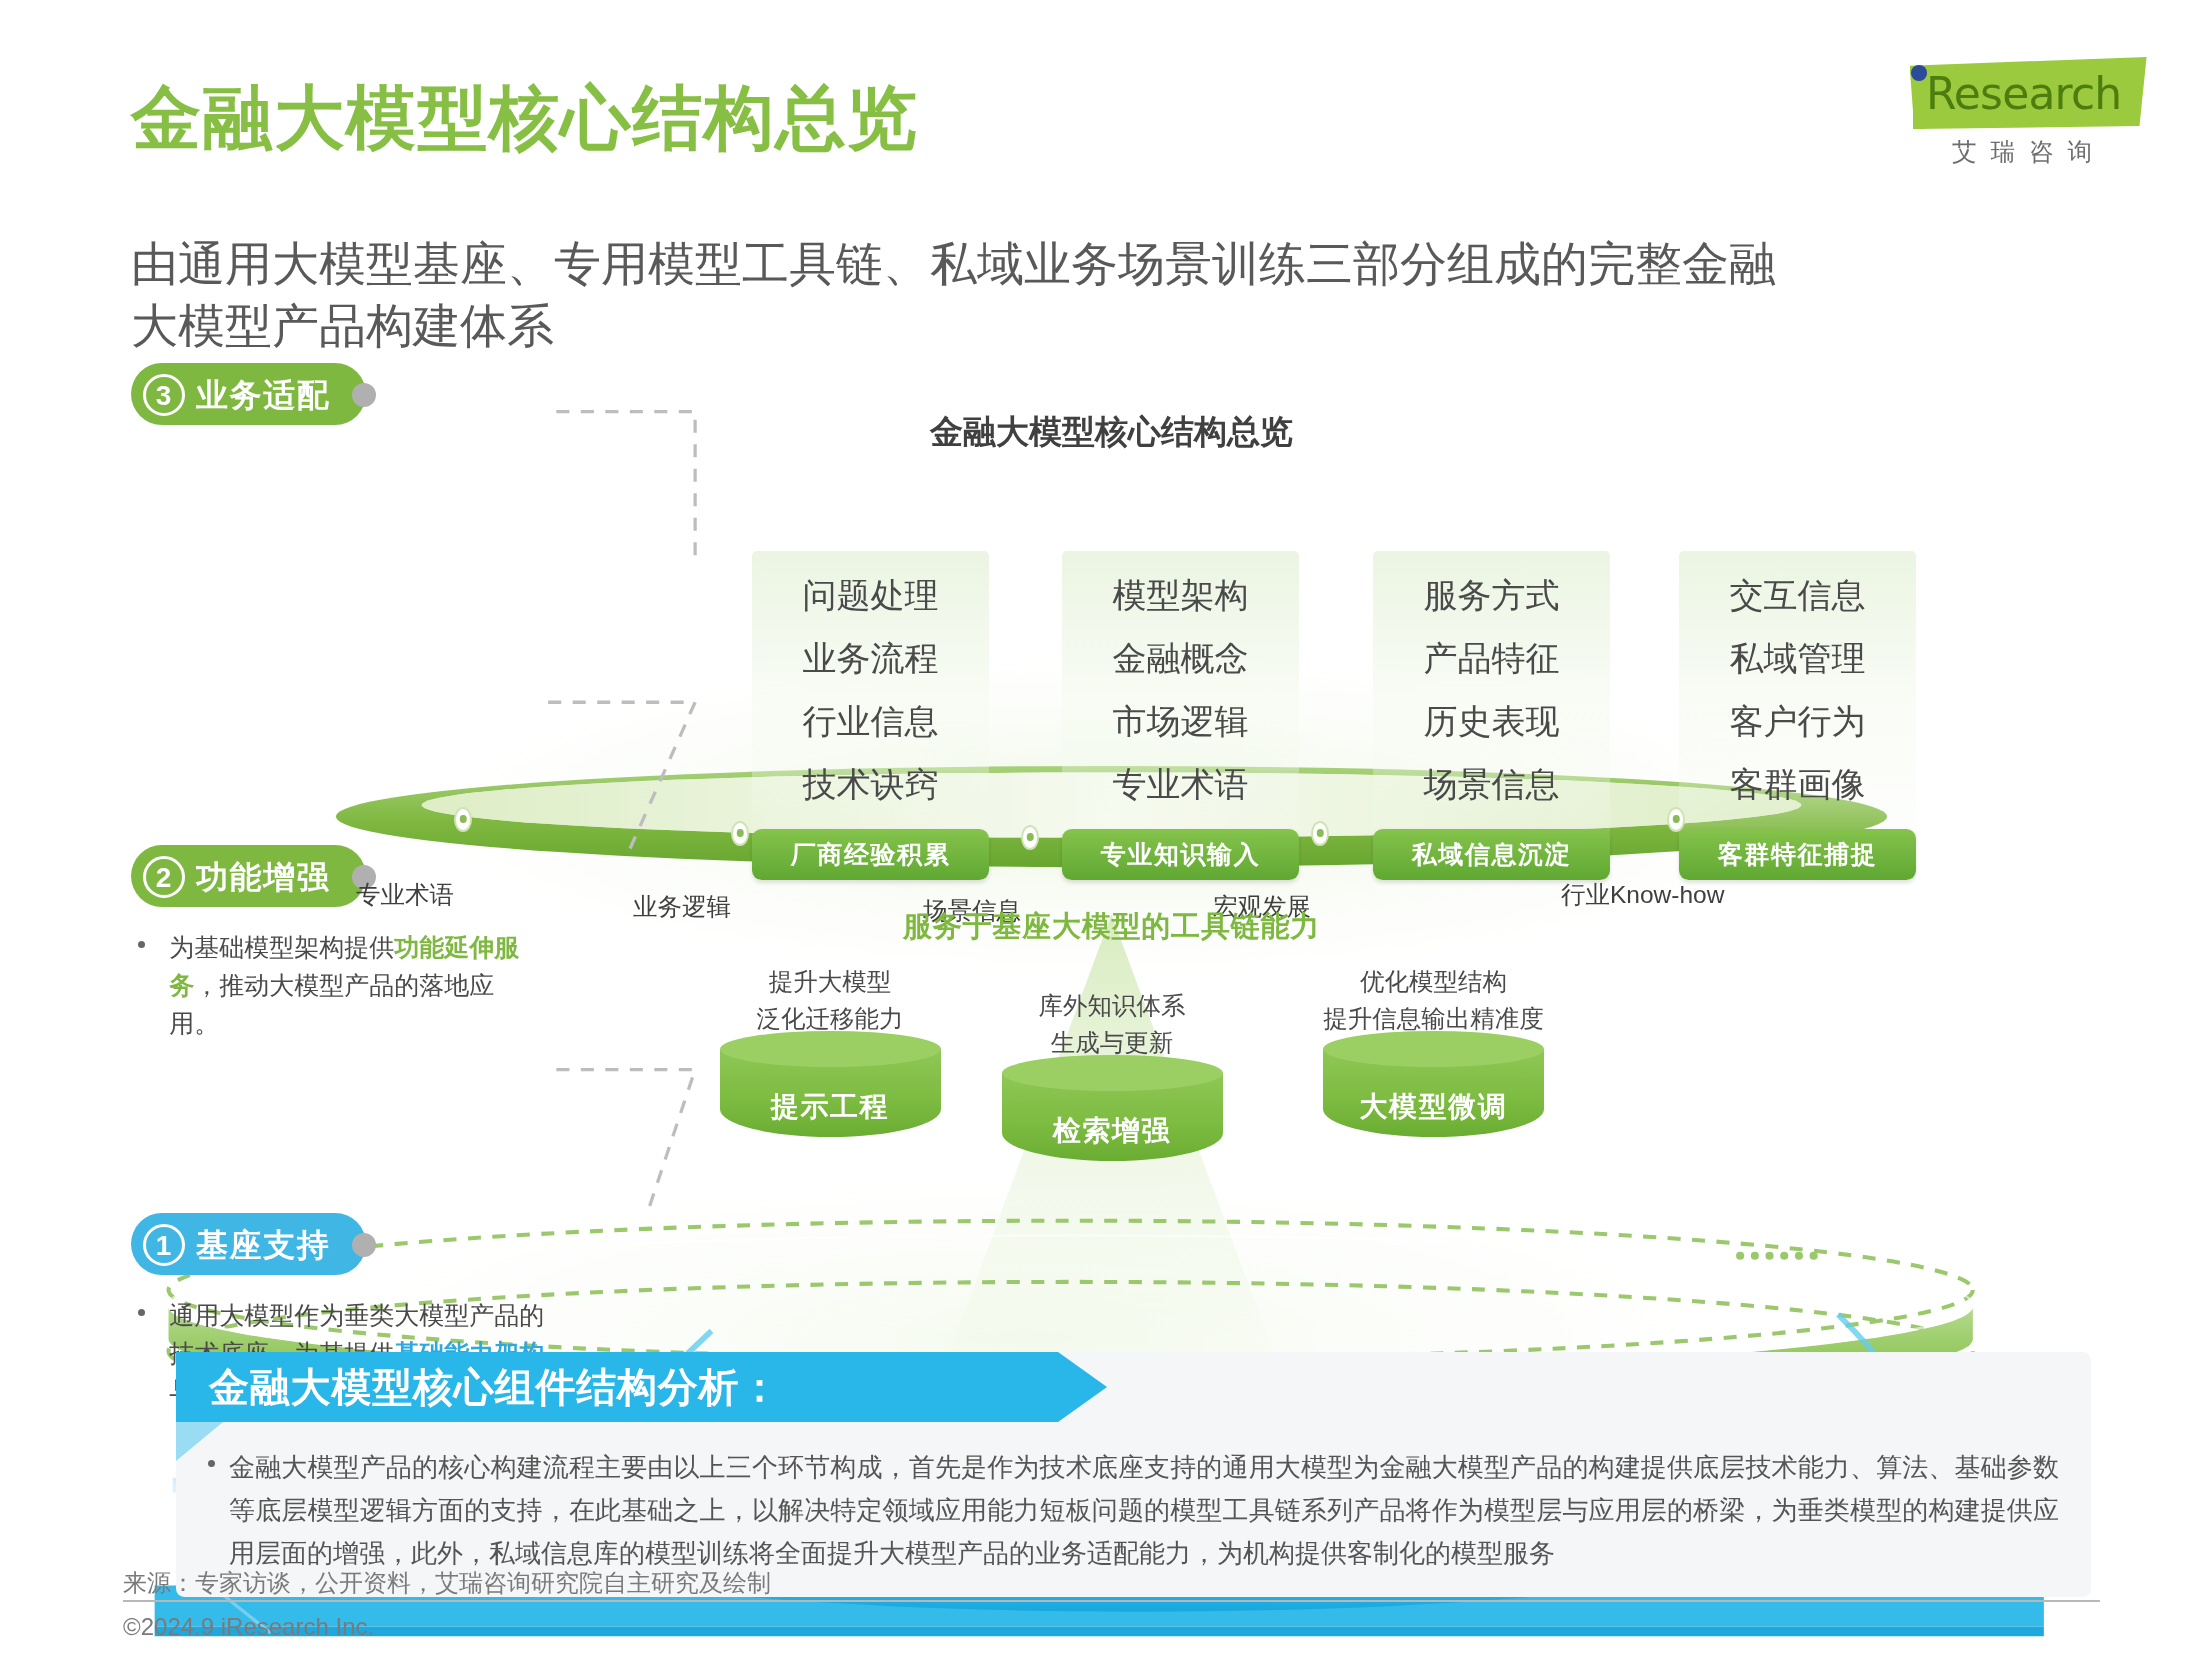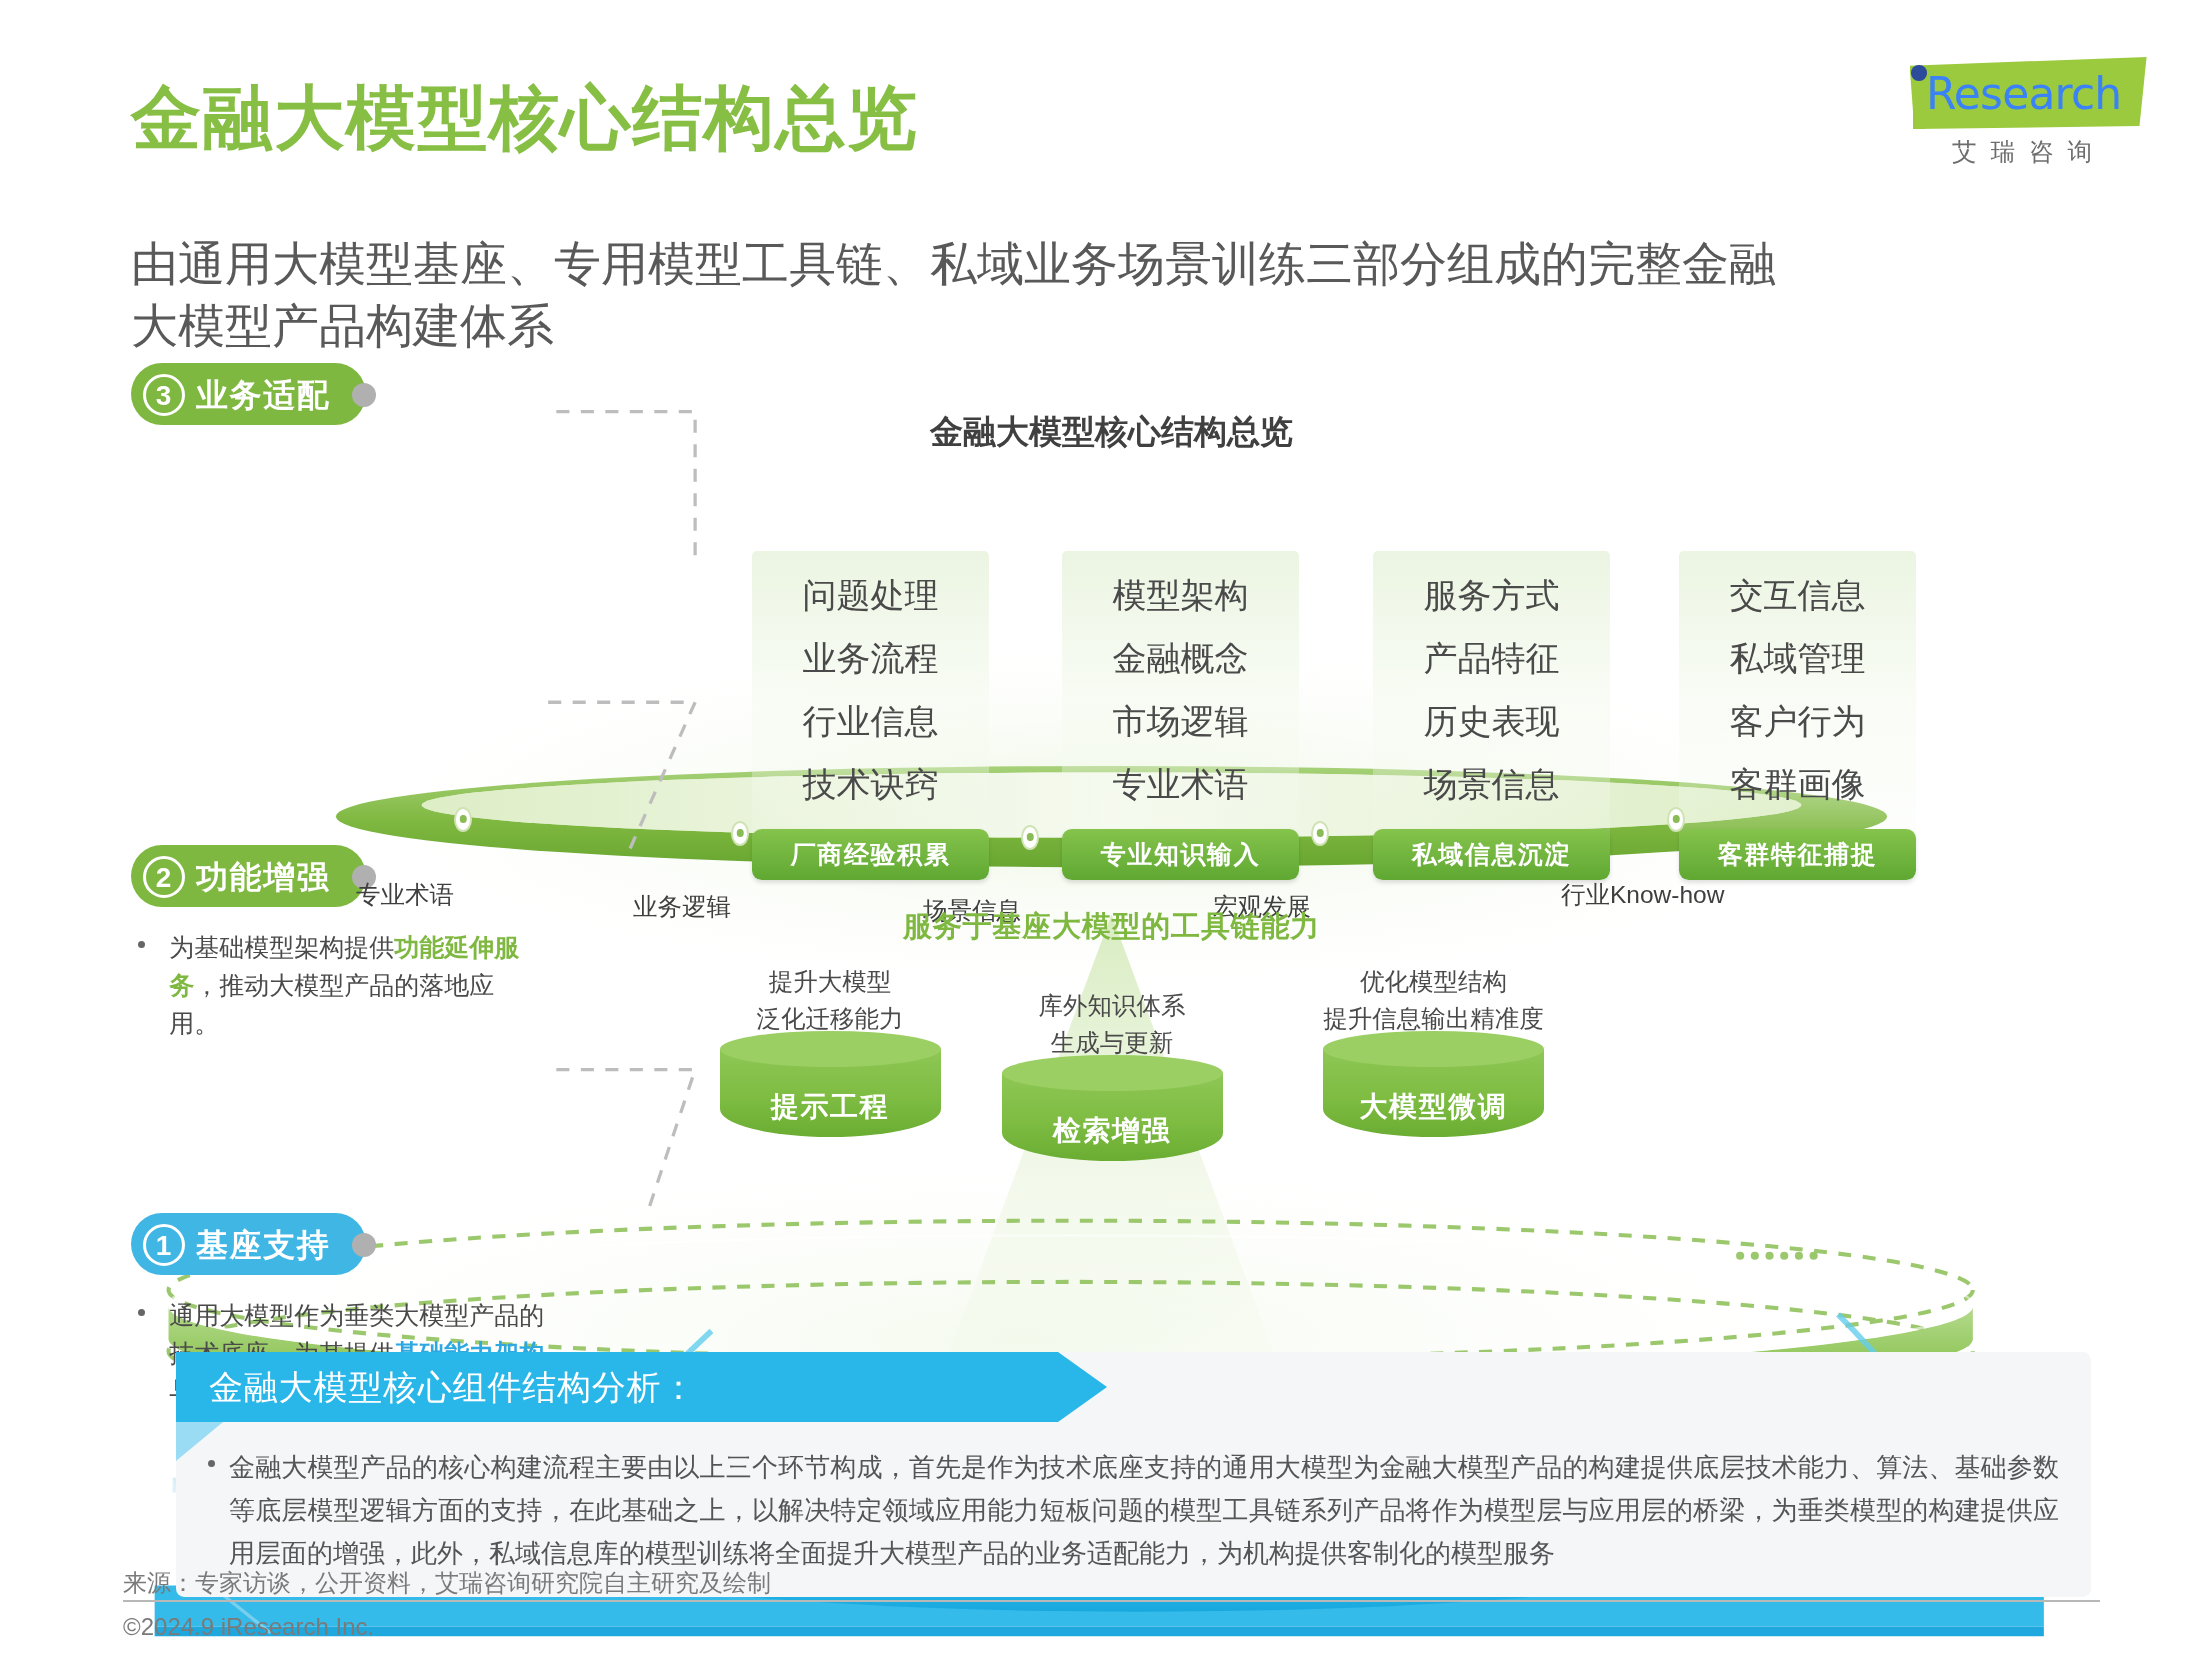--- a/index.html
+++ b/index.html
@@ -33,21 +33,21 @@
   .logo-i-dot {
     position: absolute; left: 21px; top: 26px;
     width: 15.5px; height: 15.5px; border-radius: 50%; background: #2c4b9b; z-index: 3;
   }
   .logo-i-bar {
     position: absolute; left: 23px; top: 46px; width: 12.3px; height: 44px;
     background: #9bca3e; z-index: 3;
   }
   .logo-text {
     position: absolute; left: 36px; top: 29px; z-index: 4;
-    font-size: 44px; font-weight: 400; color: #3b82f6;
+    font-size: 44px; font-weight: 400; color: #4d7c0f;
     letter-spacing: -0.8px; font-family: "DejaVu Sans", sans-serif;
   }
   .logo-cn {
     position: absolute; left: 24.5px; top: 96px; width: 229px;
     text-align: center; font-size: 24.5px; color: #6d6d6d; letter-spacing: 14px;
   }
 
   
   #chart-area {
     position: absolute; left: 123px; top: 392px; width: 1977px; height: 1143px;
@@ -159,21 +159,21 @@
     background: #f5f6f7; border-radius: 8.2px;
   }
   #analysis-banner {
     position: absolute; left: 176px; top: 1352px; width: 931px; height: 70px;
     background: #29b6e8;
     clip-path: polygon(0 0, calc(100% - 49px) 0, 100% 50%, calc(100% - 49px) 100%, 0 100%);
     z-index: 4;
   }
   #analysis-banner span {
     position: absolute; left: 33px; top: 0; line-height: 70px;
-    font-size: 34px; font-weight: 400; color: #ffffff; letter-spacing: 0.8px;
+    font-size: 40px; font-weight: 700; color: #ffffff; letter-spacing: 0.8px;
   }
   #banner-fold {
     position: absolute; left: 176px; top: 1422px; width: 47px; height: 39px;
     background: #9adcf4; clip-path: polygon(0 0, 100% 0, 0 100%); z-index: 4;
   }
   #analysis-text {
     position: absolute; left: 229px; top: 1446px; width: 1830px;
     font-size: 26px; color: #555555; line-height: 1.66; text-align: justify;
   }
   #analysis-bullet {

